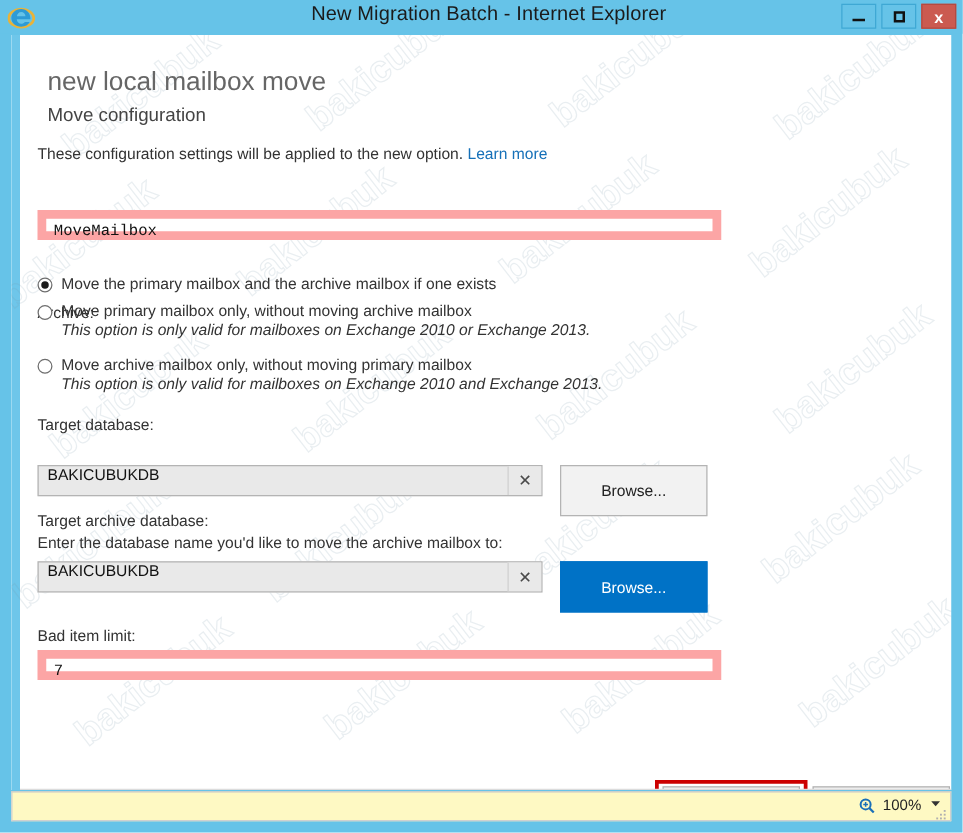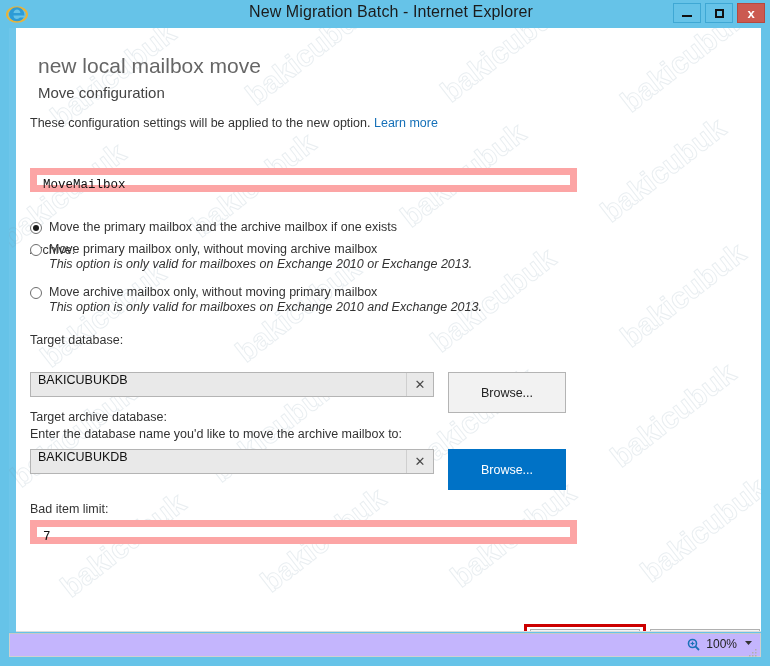--- a/index.html
+++ b/index.html
@@ -300,21 +300,21 @@
     background: #dcdcdc;
   }
 
   
   #statusbar {
     position: absolute;
     left: 9px;
     top: 633px;
     width: 752px;
     height: 24px;
-    background: #c4b5fd;
+    background: #fef9c3;
     border: 1px solid #d0d0d0;
     border-top: 1px solid #c8c8c8;
     box-sizing: border-box;
     padding-left: 28px;
   }
   #zoom-area {
     position: absolute;
     right: 6px;
     top: 3px;
     display: flex;

